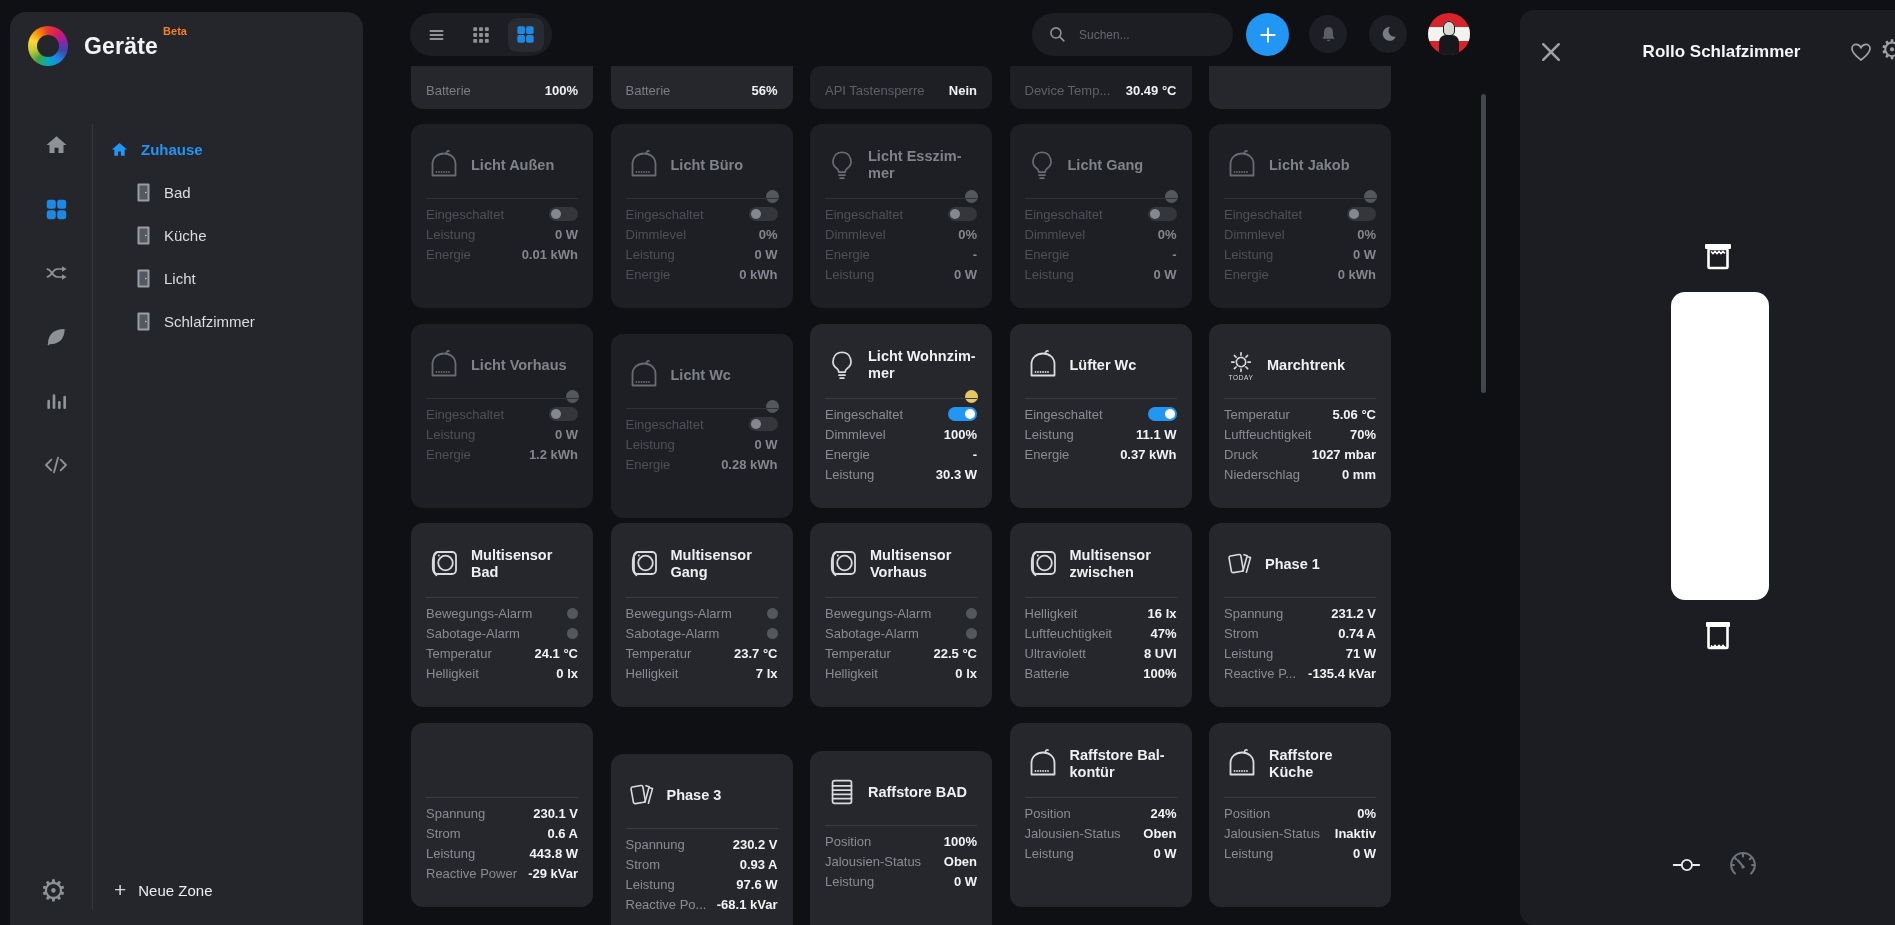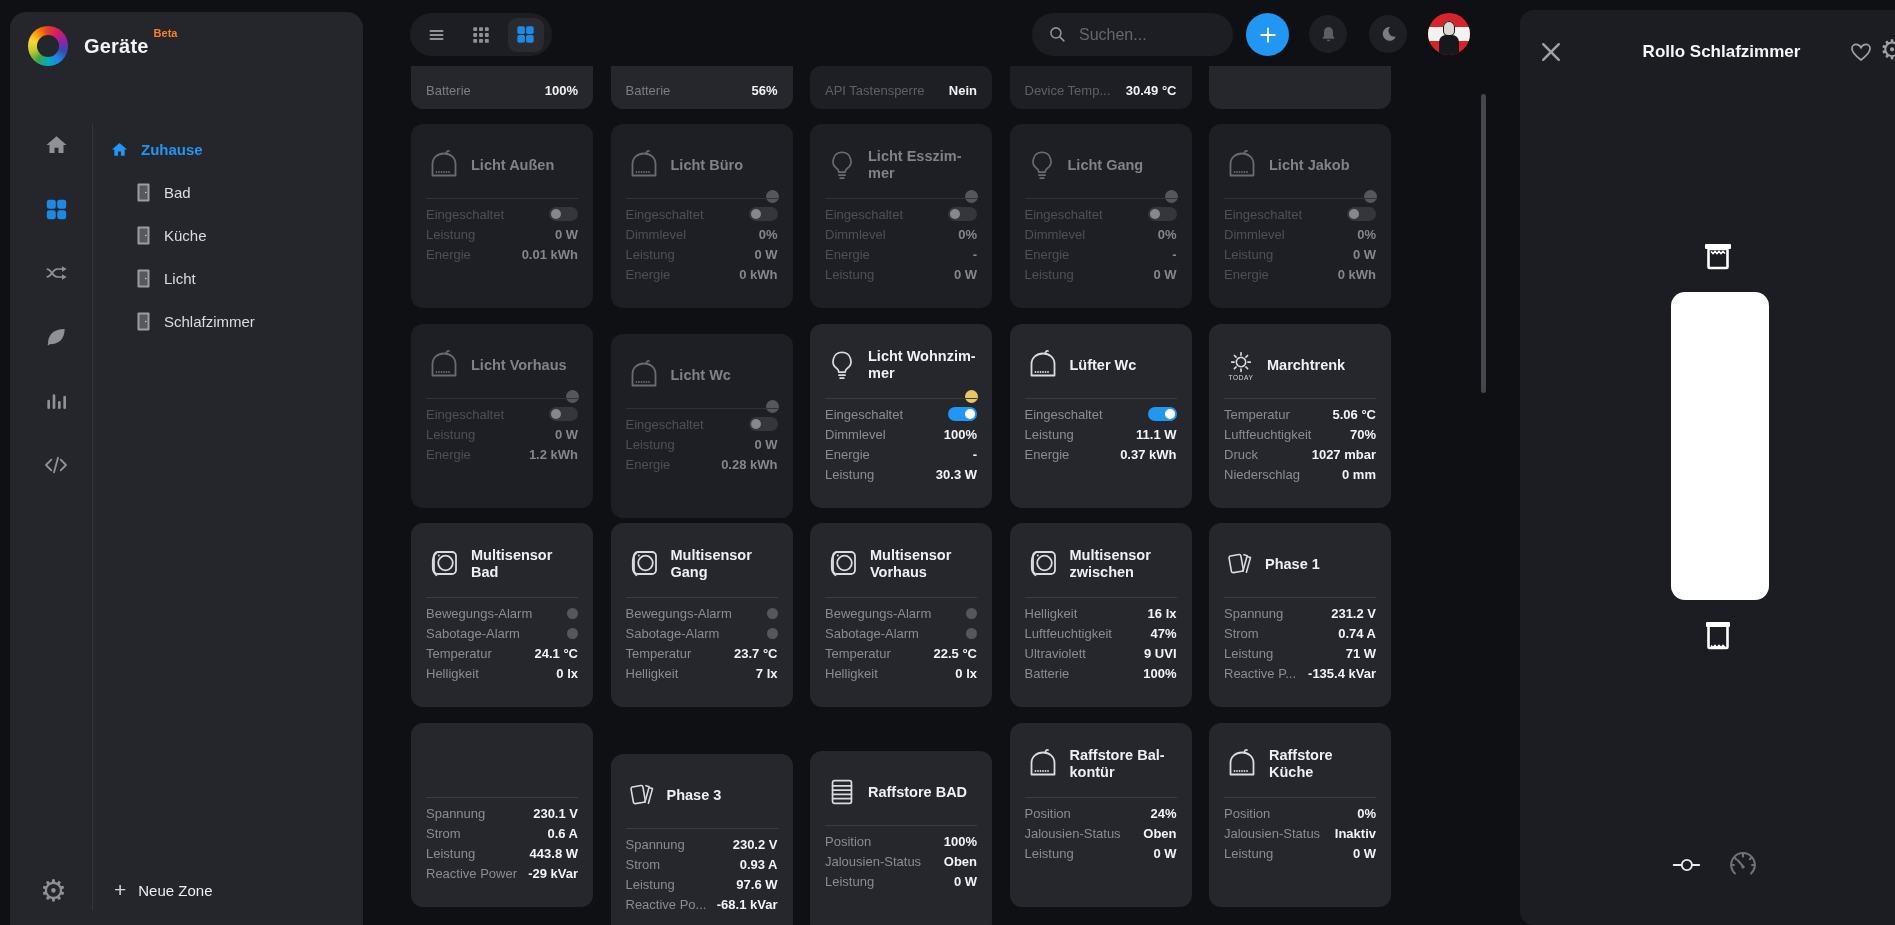--- a/index.html
+++ b/index.html
@@ -8,21 +8,21 @@
   svg{display:block;}
 
   
   #sidebar{position:absolute;left:10px;top:12px;width:353px;height:913px;
            background:#25262b;border-radius:16px 16px 0 0;}
   #logo-row{position:absolute;left:18px;top:14px;display:flex;align-items:center;gap:16px;}
   #logo-ring{width:40px;height:40px;border-radius:50%;
     background:conic-gradient(#e53935,#d81b60,#8e24aa,#3949ab,#1e88e5,#00acc1,#43a047,#c0ca33,#fdd835,#fb8c00,#e53935);
     display:flex;align-items:center;justify-content:center;}
   #logo-hole{width:22px;height:22px;border-radius:50%;background:#25262b;}
-  #app-title{font-size:20px;font-weight:700;color:#f2f3f5;letter-spacing:.2px;}
+  #app-title{font-size:23px;font-weight:700;color:#f2f3f5;letter-spacing:.2px;}
   #app-badge{font-size:11px;font-weight:700;color:#f58220;vertical-align:top;position:relative;top:-8px;margin-left:5px;}
   #nav-col{position:absolute;left:24px;top:118px;width:44px;display:flex;flex-direction:column;align-items:center;gap:34px;}
   .nav-btn{width:34px;height:30px;display:flex;align-items:center;justify-content:center;color:#8e9196;cursor:pointer;}
   .nav-btn.active{color:#1e88e5;}
   #nav-gear{position:absolute;left:30px;top:864px;color:#8e9196;font-size:30px;line-height:30px;font-family:"DejaVu Sans",sans-serif;}
   #side-divider{position:absolute;left:82px;top:112px;width:1px;height:786px;background:#35373c;}
   #zones{position:absolute;left:100px;top:122px;right:16px;}
   .zone-root{display:flex;align-items:center;gap:12px;height:30px;color:#2196f3;font-size:15px;font-weight:700;cursor:pointer;}
   .zone-item{display:flex;align-items:center;gap:13px;height:30px;margin-top:13px;margin-left:26px;
              color:#dadce0;font-size:15px;cursor:pointer;}
@@ -31,21 +31,21 @@
   #new-zone .plus{font-size:21px;color:#cfd2d6;font-weight:400;}
 
   
   #view-pill{position:absolute;left:410px;top:13px;width:142px;height:43px;background:#1d1e24;
              border-radius:22px;display:flex;align-items:center;justify-content:space-evenly;}
   .view-btn{width:36px;height:34px;border-radius:9px;display:flex;align-items:center;justify-content:center;
             color:#8e9196;cursor:pointer;}
   .view-btn.active{color:#1e88e5;background:#2a2b31;}
   #search-pill{position:absolute;left:1032px;top:13px;width:201px;height:43px;background:#1d1e24;
                border-radius:22px;display:flex;align-items:center;gap:10px;padding:0 0 0 16px;box-sizing:border-box;}
-  #search-pill input{background:transparent;border:none;outline:none;color:#c6c9cd;font-size:16px;width:140px;
+  #search-pill input{background:transparent;border:none;outline:none;color:#c6c9cd;font-size:12px;width:140px;
                      font-family:"Liberation Sans",sans-serif;}
   #search-pill input::placeholder{color:#64676d;}
   .round-btn{position:absolute;border-radius:50%;display:flex;align-items:center;justify-content:center;cursor:pointer;}
   #add-btn{left:1246px;top:13px;width:43px;height:43px;background:#2196f3;color:#fff;}
   #bell-btn{left:1309px;top:15px;width:38px;height:38px;background:#1e1f25;color:#5b5e64;}
   #moon-btn{left:1369px;top:15px;width:38px;height:38px;background:#1e1f25;color:#797d83;}
   #avatar{left:1428px;top:13px;width:42px;height:42px;overflow:hidden;background:#d8232a;}
   #avatar .band{position:absolute;left:0;top:14px;width:42px;height:14px;background:#f2f2f0;}
   #avatar .body{position:absolute;left:11px;top:22px;width:20px;height:20px;background:#17181b;border-radius:7px 7px 0 0;}
   #avatar .head{position:absolute;left:15px;top:8px;width:12px;height:15px;background:#d9d9d2;border-radius:6px 6px 5px 5px;
@@ -800,21 +800,21 @@
         <div class="crow">
           <span class="rlab">Helligkeit</span>
           <span class="rval">16 lx</span>
         </div>
         <div class="crow">
           <span class="rlab">Luftfeuchtigkeit</span>
           <span class="rval">47%</span>
         </div>
         <div class="crow">
           <span class="rlab">Ultraviolett</span>
-          <span class="rval">9 UVI</span>
+          <span class="rval">8 UVI</span>
         </div>
         <div class="crow">
           <span class="rlab">Batterie</span>
           <span class="rval">100%</span>
         </div>
       </div>
     </div>
     <div class="card full" style="left: 798px; top: 523px;">
       <div class="chead">
             <span class="cicon">

